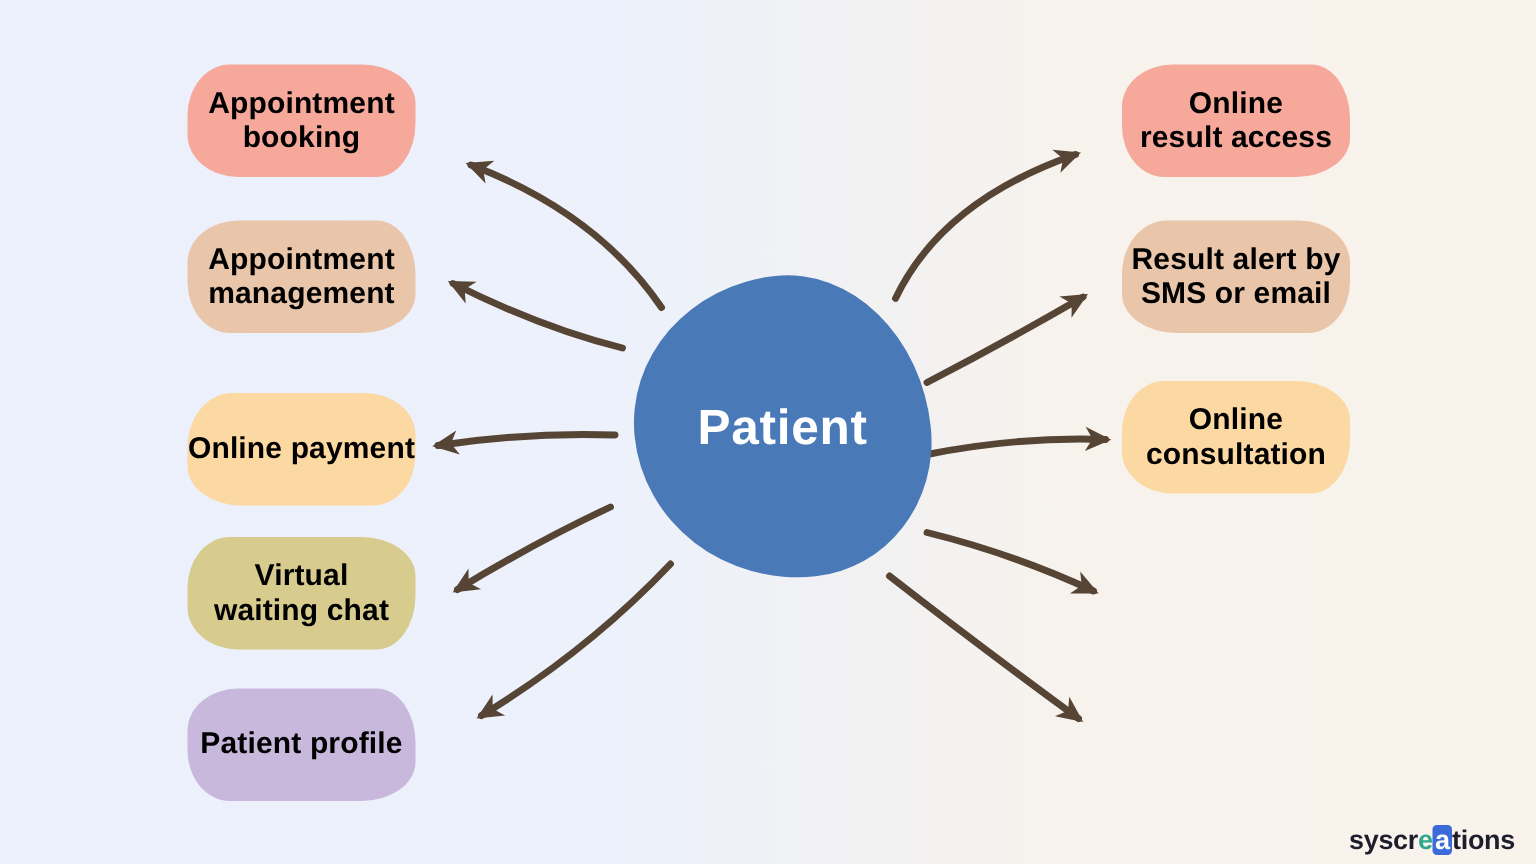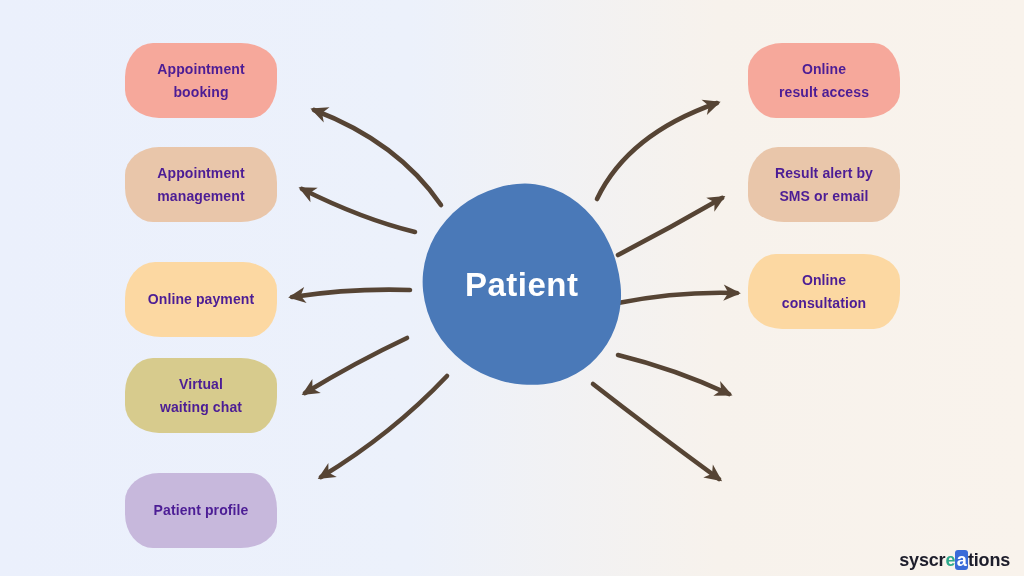--- a/index.html
+++ b/index.html
@@ -17,23 +17,23 @@
     height: 75px;
     display: flex;
     align-items: center;
     justify-content: center;
     text-align: center;
   }
   .box.r1 { border-radius: 28px 36px 26px 34px / 34px 26px 36px 28px; }
   .box.r2 { border-radius: 34px 26px 36px 28px / 28px 36px 26px 34px; }
   .box.r3 { border-radius: 30px 34px 28px 36px / 36px 28px 34px 26px; }
   .box-label {
-    font-size: 14px;
+    font-size: 20px;
     font-weight: bold;
-    color: #4c1d95;
+    color: #000000;
     line-height: 23px;
     white-space: pre-line;
     letter-spacing: 0.1px;
   }
   .blob {
     position: absolute;
     left: 423px;
     top: 184px;
     width: 197px;
     height: 202px;
@@ -90,21 +90,21 @@
     <span class="box-label">Appointment
 management</span>
   </div>
   <div class="box r3" style="left: 125px; top: 262px; background-color: rgb(252, 216, 162);">
     <span class="box-label">Online payment</span>
   </div>
   <div class="box r1" style="left: 125px; top: 358px; background-color: rgb(215, 203, 141);">
     <span class="box-label">Virtual
 waiting chat</span>
   </div>
-  <div class="box r2" style="left: 125px; top: 473px; background-color: rgb(199, 184, 220); align-items: center;">
+  <div class="box r2" style="left: 125px; top: 459px; background-color: rgb(199, 184, 220); align-items: center;">
     <span class="box-label">Patient profile</span>
   </div>
 
   <div class="box r2" style="left: 748px; top: 43px; background-color: rgb(246, 168, 155);">
     <span class="box-label">Online
 result access</span>
   </div>
   <div class="box r3" style="left: 748px; top: 147px; background-color: rgb(233, 198, 170);">
     <span class="box-label">Result alert by
 SMS or email</span>

